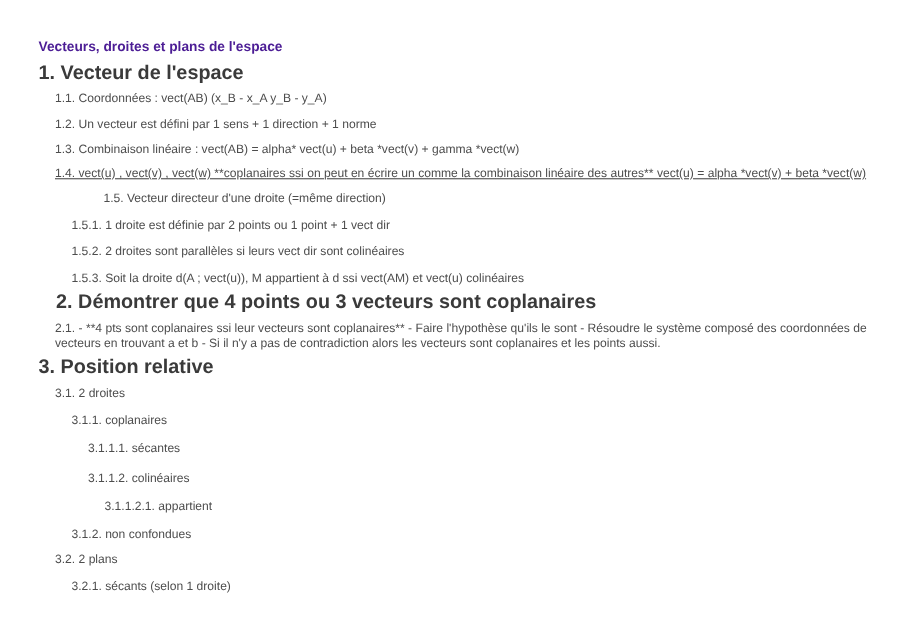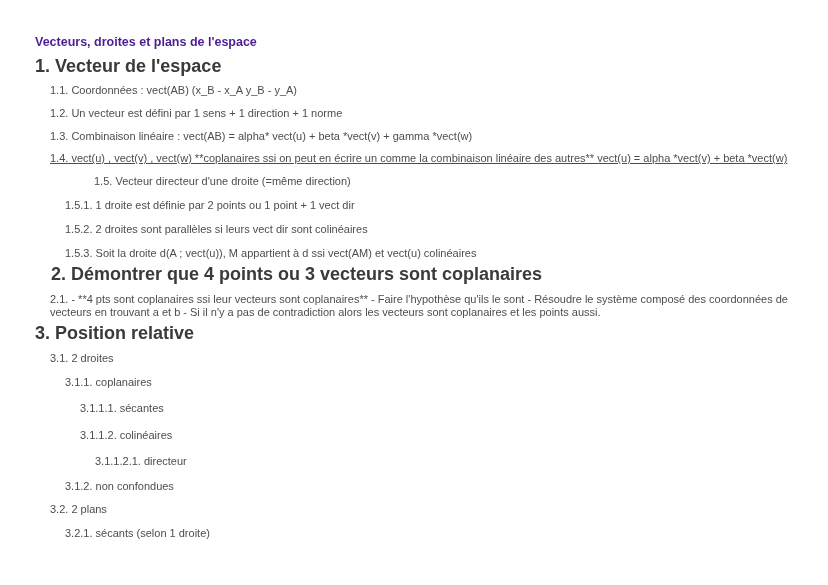--- a/index.html
+++ b/index.html
@@ -60,17 +60,17 @@
   <div class="line" style="top:247px;left:30px;">1.5.3. Soit la droite d(A ; vect(u)), M appartient à d ssi vect(AM) et vect(u) colinéaires</div>
 
   <div class="line h1" style="top:268px;left:0;margin-left:16px;">2. Démontrer que 4 points ou 3 vecteurs sont coplanaires</div>
   <div class="line wrap" style="top:293px;left:15px;width:760px;">2.1. - **4 pts sont coplanaires ssi leur vecteurs sont coplanaires** - Faire l'hypothèse qu'ils le sont - Résoudre le système composé des coordonnées de vecteurs en trouvant a et b - Si il n'y a pas de contradiction alors les vecteurs sont coplanaires et les points aussi.</div>
 
   <div class="line h1" style="top:327px;left:0;">3. Position relative</div>
   <div class="line" style="top:352px;left:15px;">3.1. 2 droites</div>
   <div class="line" style="top:376px;left:30px;">3.1.1. coplanaires</div>
   <div class="line" style="top:402px;left:45px;">3.1.1.1. sécantes</div>
   <div class="line" style="top:429px;left:45px;">3.1.1.2. colinéaires</div>
-  <div class="line" style="top:455px;left:60px;">3.1.1.2.1. directeur</div>
+  <div class="line" style="top:455px;left:60px;">3.1.1.2.1. appartient</div>
   <div class="line" style="top:480px;left:30px;">3.1.2. non confondues</div>
   <div class="line" style="top:503px;left:15px;">3.2. 2 plans</div>
   <div class="line" style="top:527px;left:30px;">3.2.1. sécants (selon 1 droite)</div>
 </div>
 
 </body></html>

